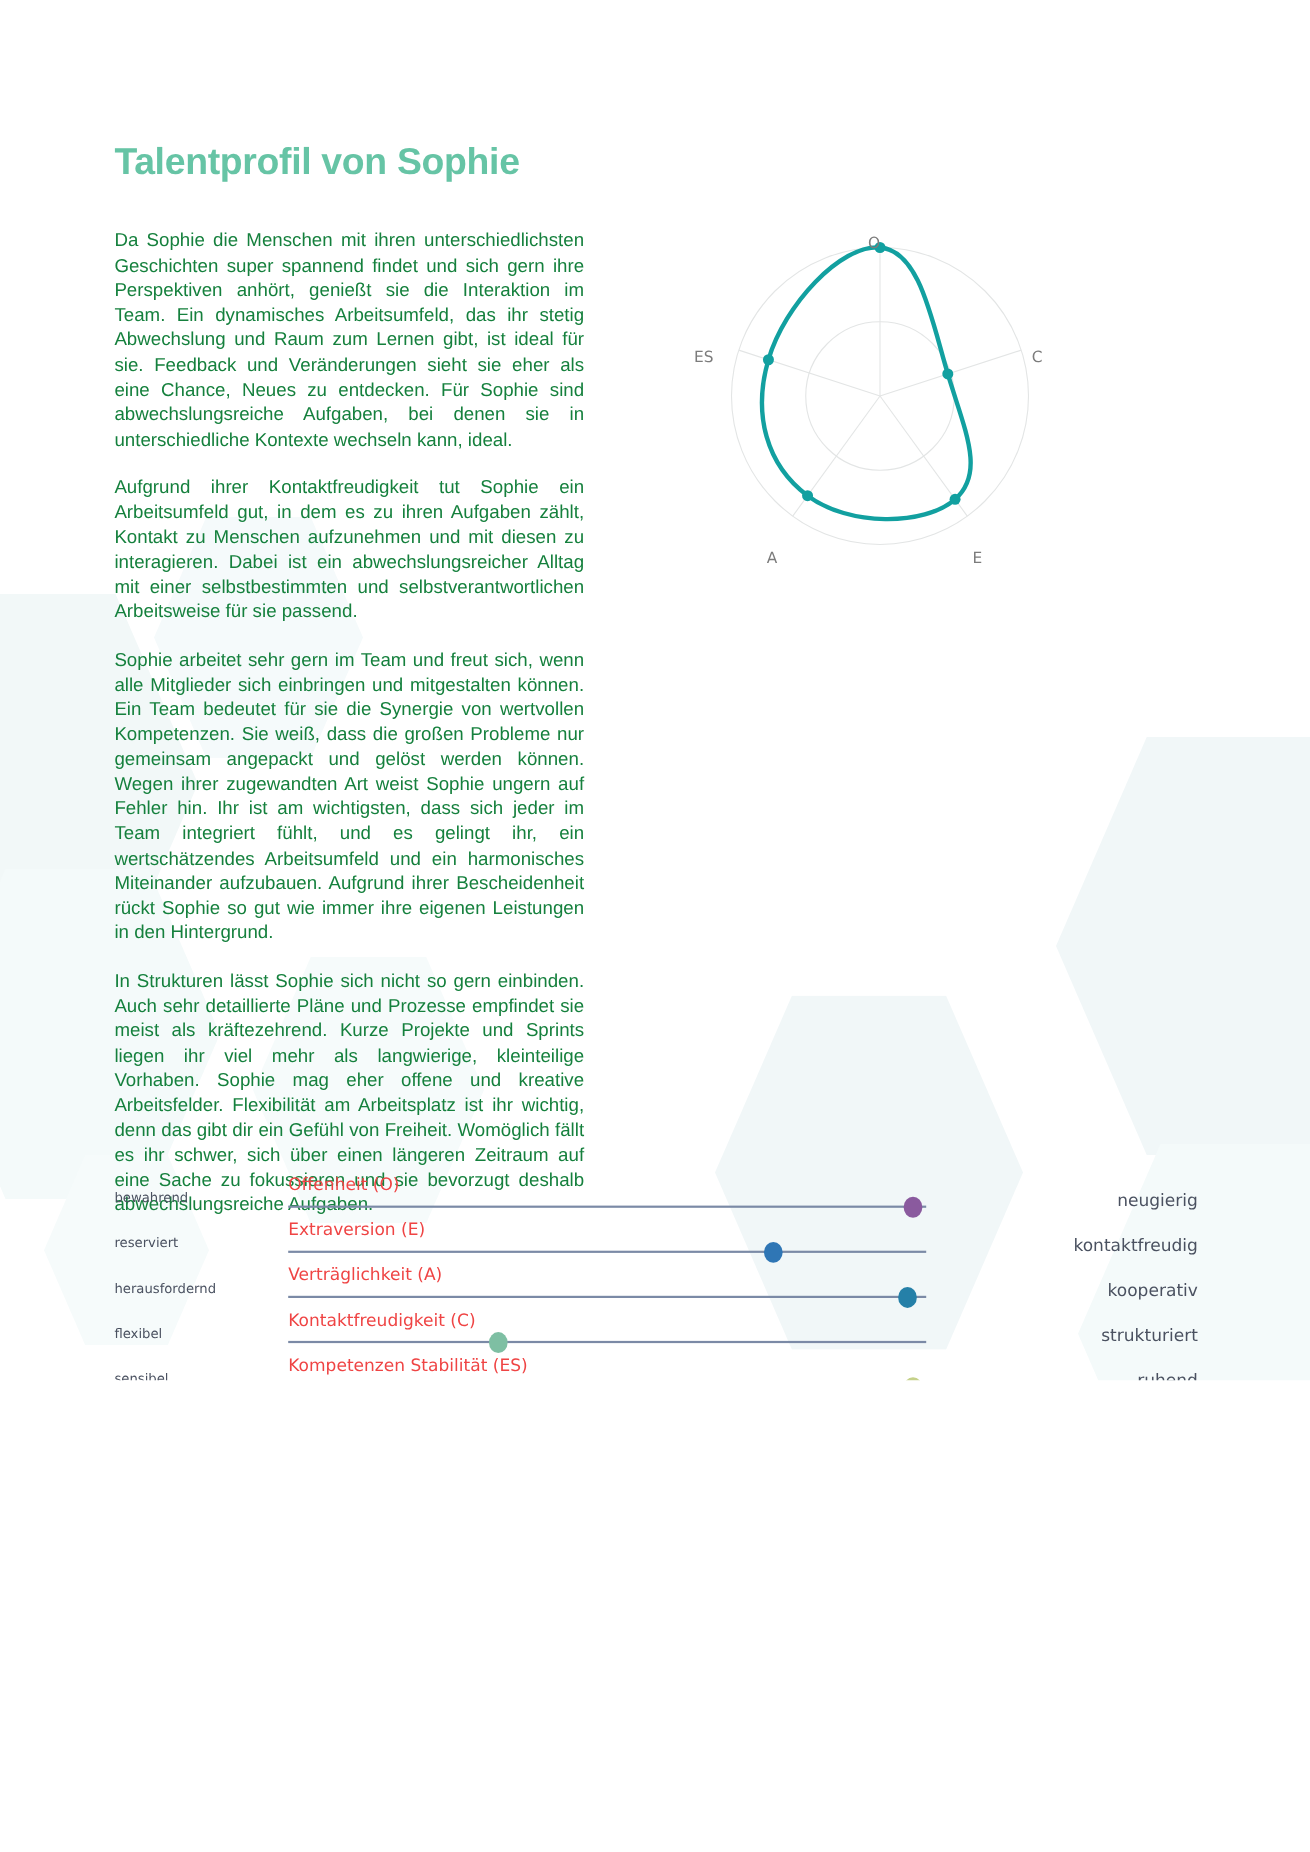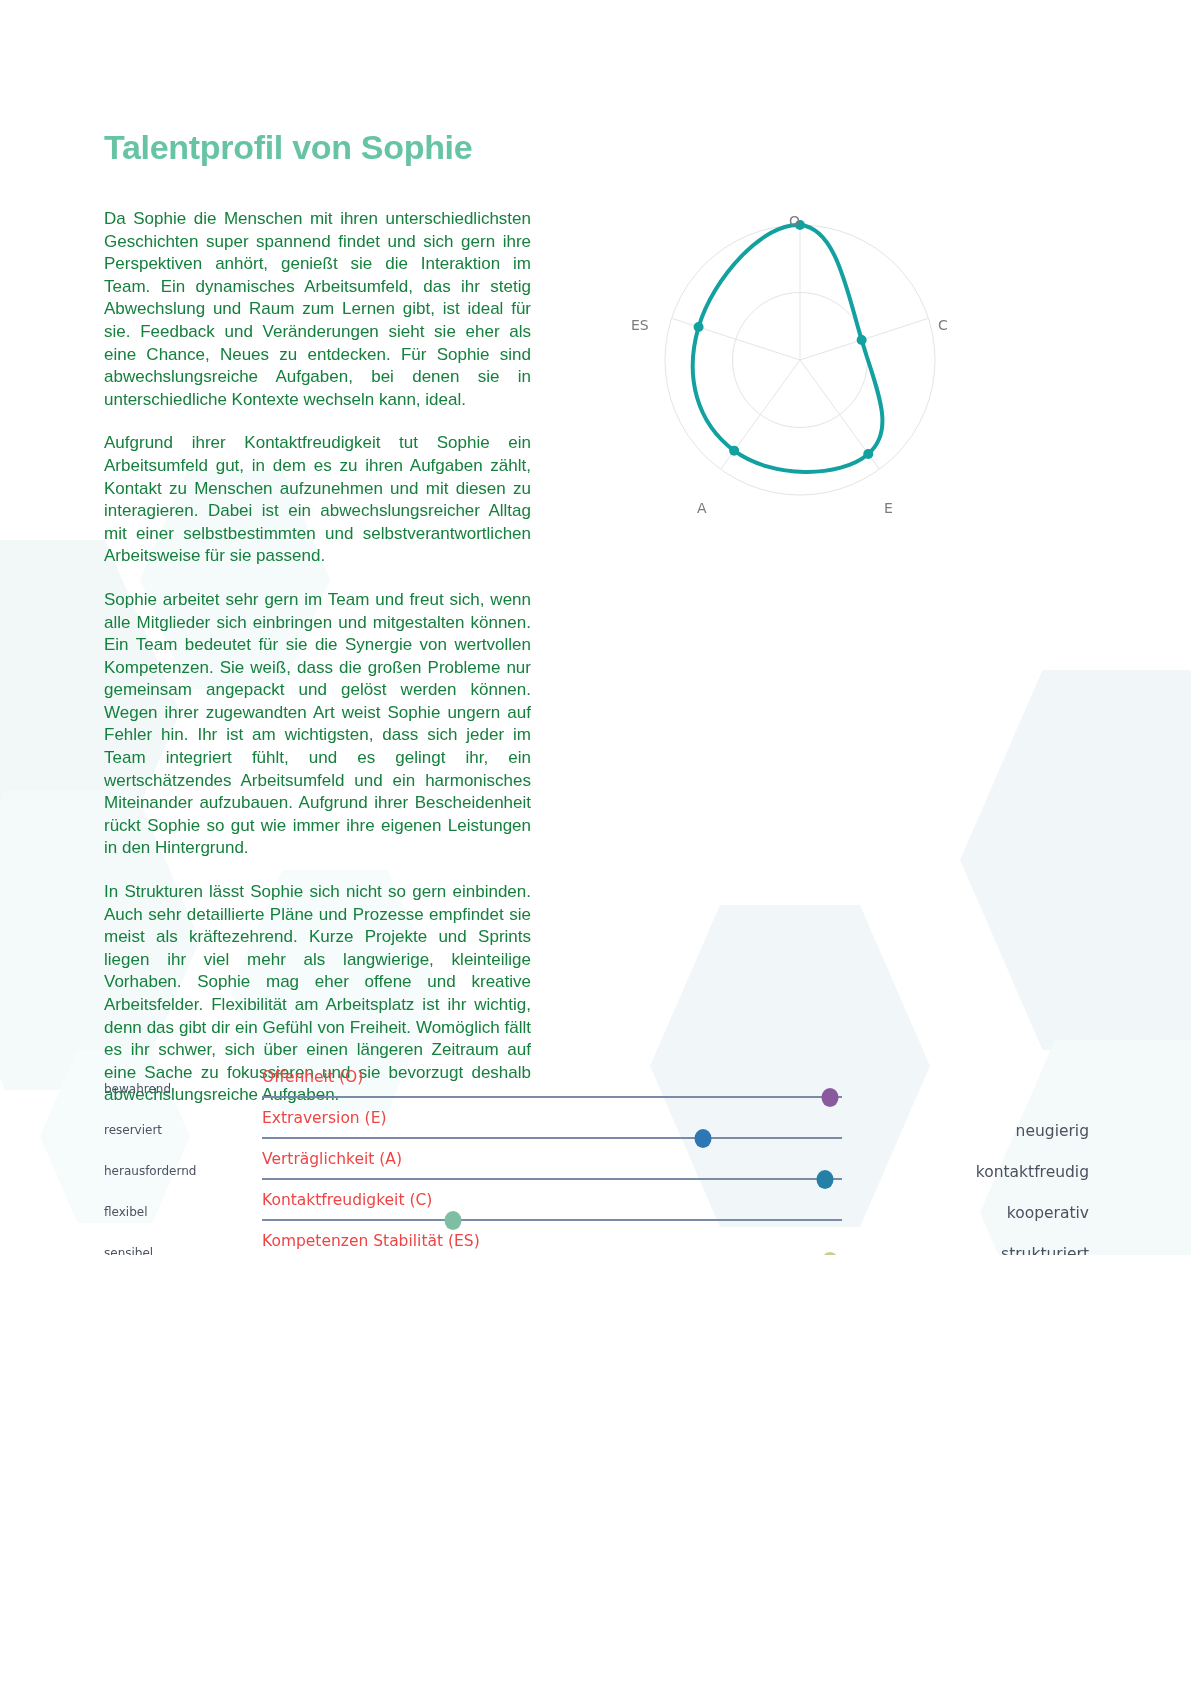--- a/index.html
+++ b/index.html
@@ -105,21 +105,20 @@
   }
   .slider-right-label {
     position: absolute;
     right: 0;
     width: 190px;
     top: 14px;
     text-align: right;
     font-size: 15.5px;
     color: #4a5160;
     font-family: "DejaVu Sans", sans-serif;
-    margin-top: 40px;
   }
   .slider-track-area {
     position: absolute;
     left: 158px;
     right: 247px;
     top: 0;
     height: 41px;
   }
   .slider-caption {
     position: absolute;

